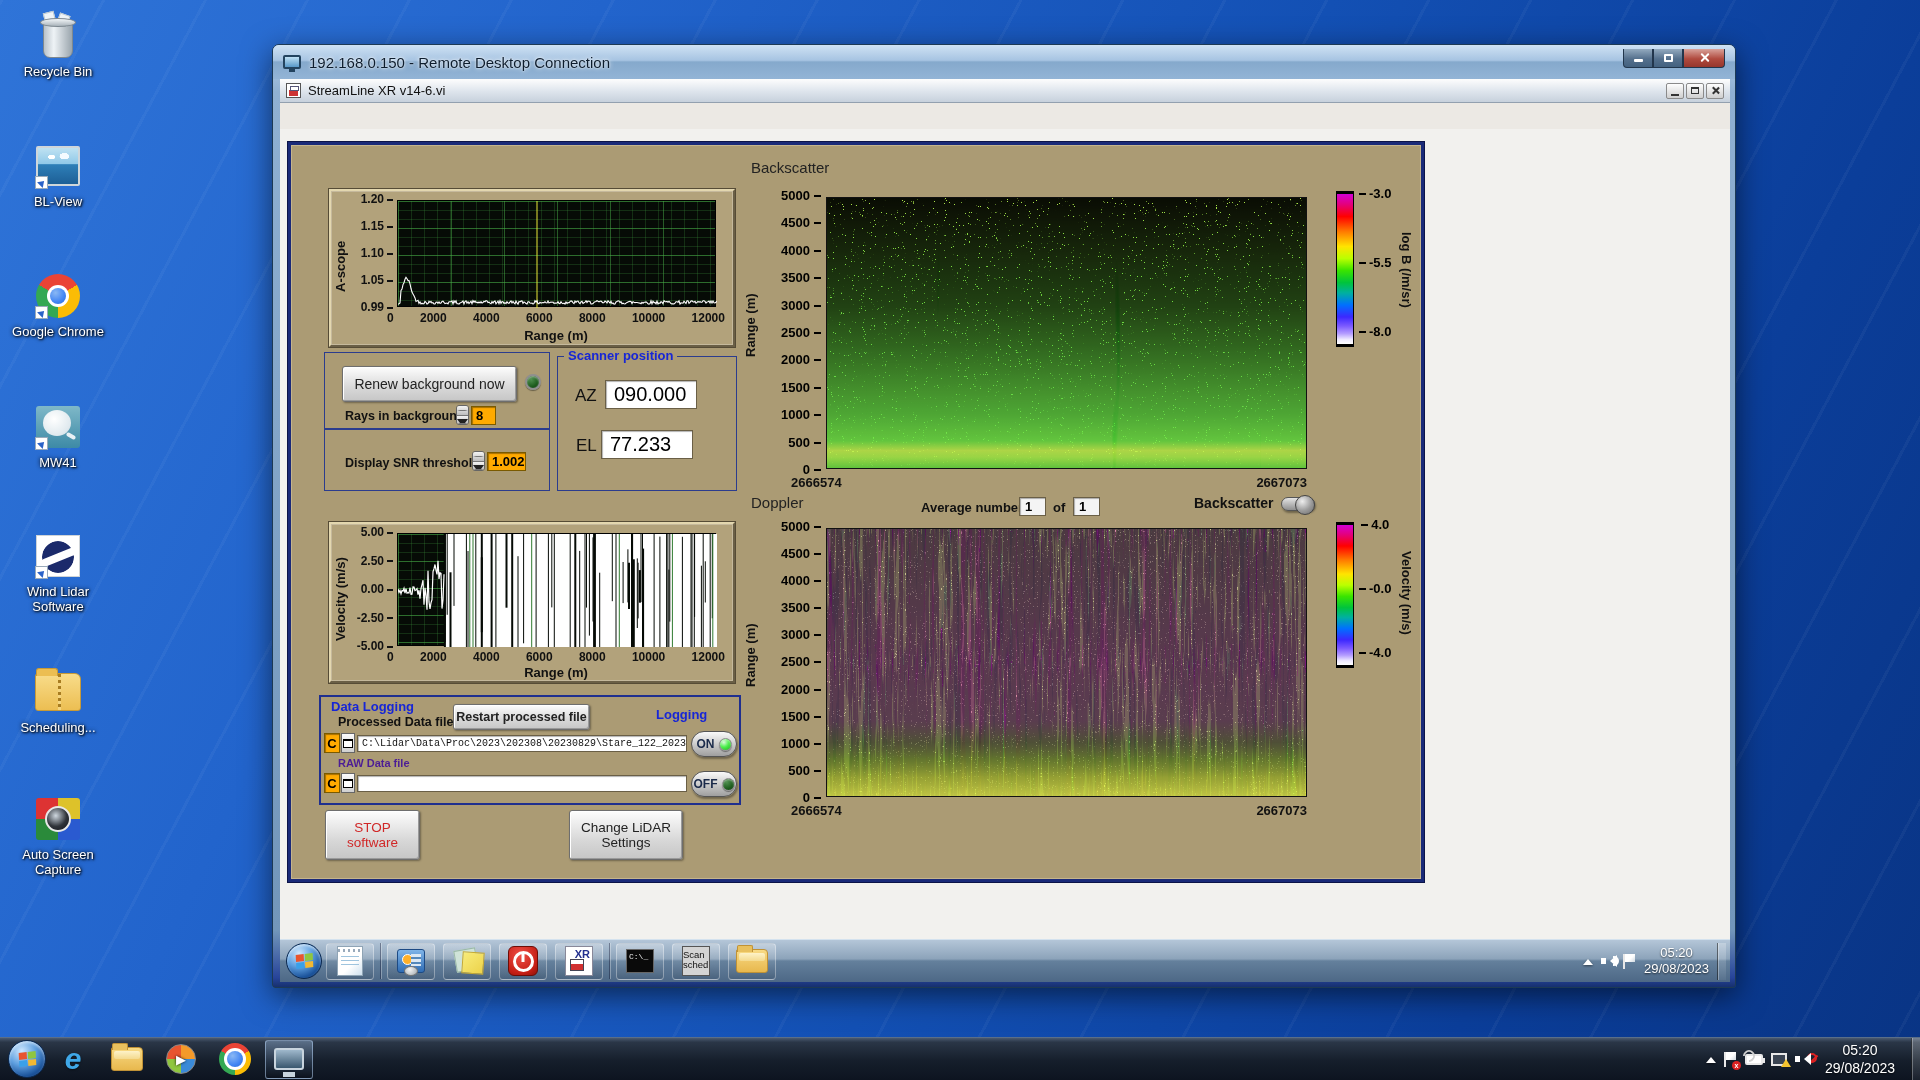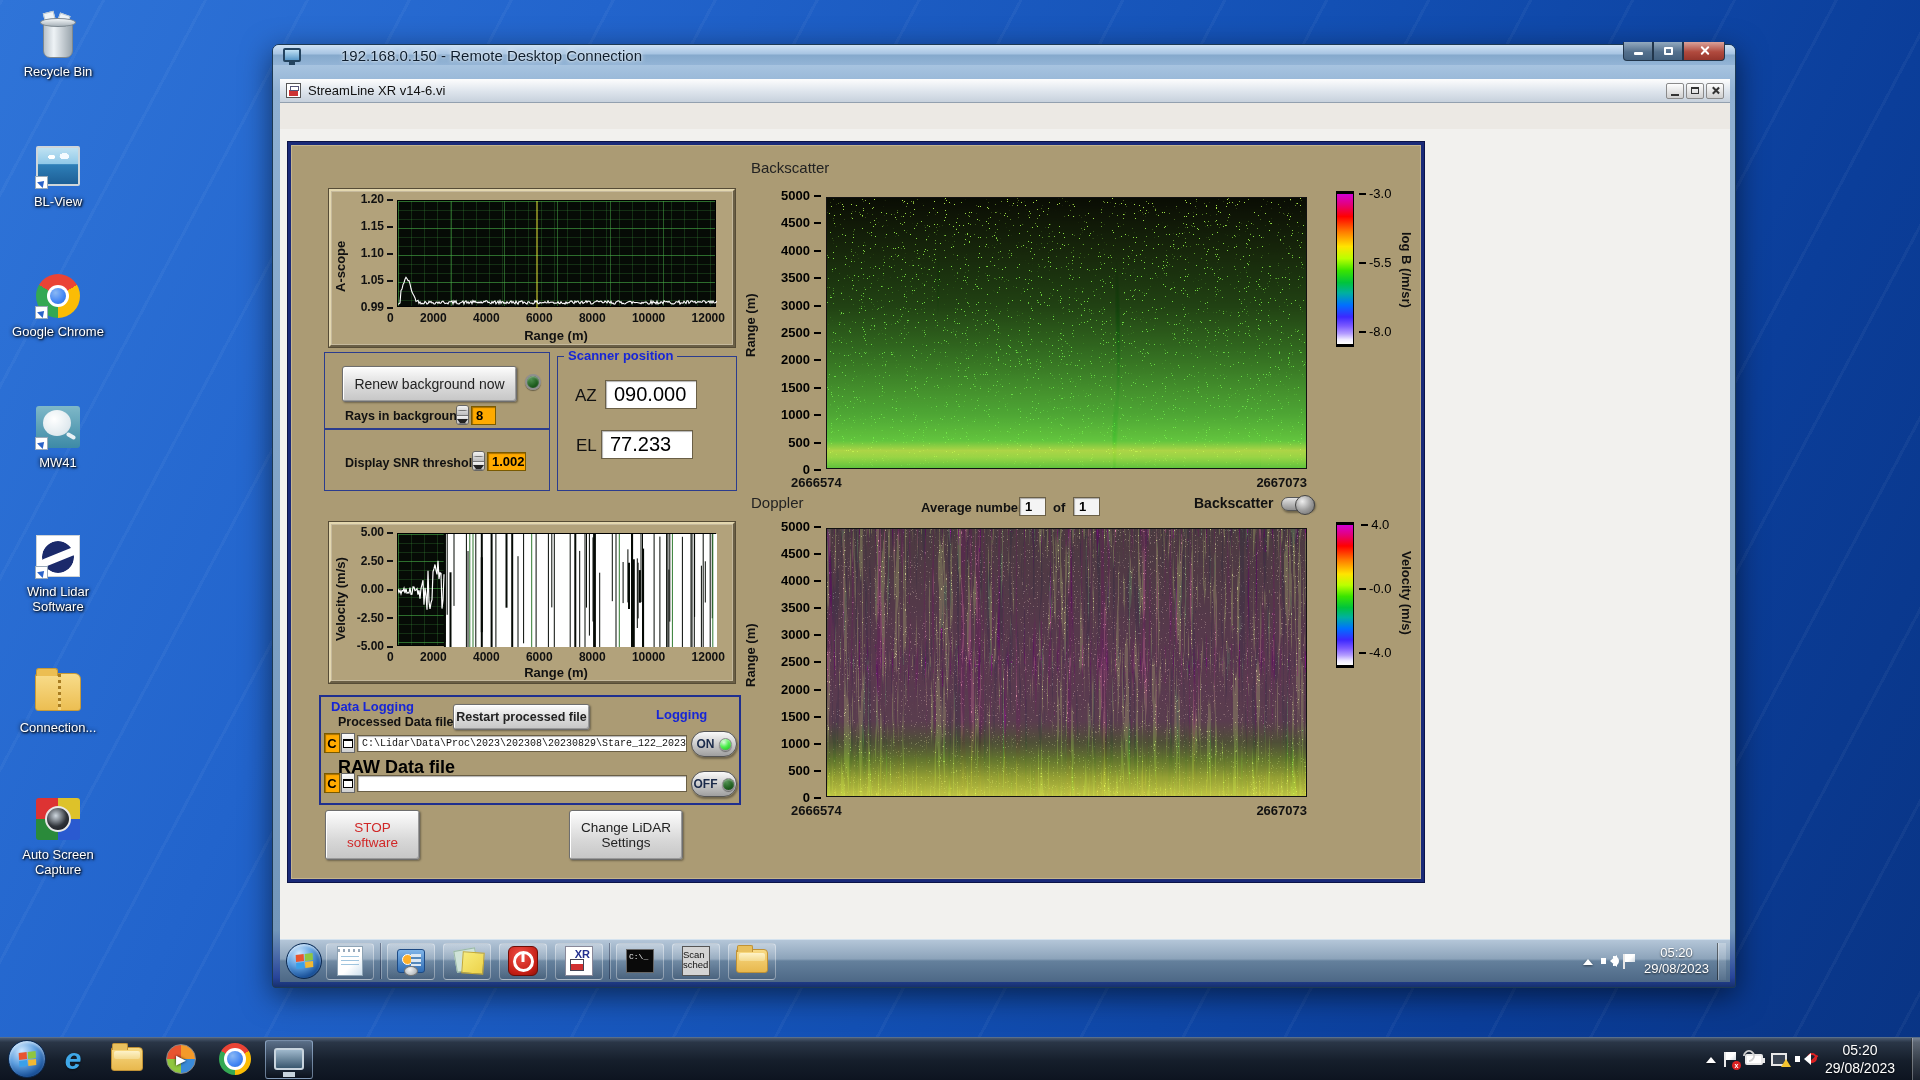--- a/index.html
+++ b/index.html
@@ -41,23 +41,23 @@
   .zipfolder:after{content:"";position:absolute;left:50%;top:0;width:3px;height:100%;background:repeating-linear-gradient(#a87c20 0 3px,#f4d580 3px 6px);}
   .asc{width:44px;height:42px;display:grid;grid-template-columns:1fr 1fr;grid-template-rows:1fr 1fr;border-radius:3px;overflow:hidden;position:relative;}
   .asc div:nth-child(1){background:#d33;}.asc div:nth-child(2){background:#ddc22a;}
   .asc div:nth-child(3){background:#2a8a3a;}.asc div:nth-child(4){background:#2a5ad0;}
   .asc:after{content:"";position:absolute;left:50%;top:50%;width:22px;height:22px;transform:translate(-50%,-50%);background:radial-gradient(circle at 40% 35%,#cfd8e0,#30343a 55%,#101216);border-radius:50%;border:2px solid #e8e8e8;}
 
   
   #rdp-window{position:absolute;left:272px;top:44px;width:1464px;height:944px;border-radius:7px 7px 3px 3px;
     background:linear-gradient(180deg,#b9d2ea 0%,#8fb0d2 5%,#7296ba 94%,#27449a 99%,#16306e 100%);
     border:1px solid #1d3a55;box-shadow:0 8px 30px rgba(0,0,0,.55);}
-  .rdp-titlebar{position:absolute;left:0;top:0;right:0;height:20px;border-radius:6px 6px 0 0;
+  .rdp-titlebar{position:absolute;left:0;top:0;right:0;height:34px;border-radius:6px 6px 0 0;
     background:linear-gradient(180deg,#cfe2f4 0%,#a7c4e2 45%,#85a9cc 50%,#93b4d6 100%);
-    display:flex;align-items:center;padding:0 10px;gap:32px;}
+    display:flex;align-items:center;padding:0 10px;}
   .rdp-title{font-size:15px;color:#0d1d2e;text-shadow:0 0 5px rgba(255,255,255,.95),0 0 2px rgba(255,255,255,.9);margin-left:8px;white-space:nowrap;}
   .rdp-btns{margin-left:auto;display:flex;margin-top:-8px;}
   .aero-btn{width:30px;height:19px;border:1px solid #22364c;border-top:none;background:linear-gradient(#93aabf,#54708d 55%,#43617f);display:flex;align-items:center;justify-content:center;}
   .aero-btn.first{border-radius:0 0 0 4px;}
   .aero-btn.close{width:42px;background:linear-gradient(#d9a29a,#b04a3e 55%,#96362c);border-radius:0 0 4px 0;}
   .g-min{width:9px;height:3px;background:#fff;margin-top:6px;border-radius:1px;}
   .g-max{width:9px;height:8px;border:2px solid #fff;border-radius:1px;}
   .g-close{position:relative;width:11px;height:11px;}
   .g-close:before,.g-close:after{content:"";position:absolute;left:5px;top:0;width:2px;height:11px;background:#fff;border-radius:1px;}
   .g-close:before{transform:rotate(45deg);}.g-close:after{transform:rotate(-45deg);}
@@ -106,21 +106,21 @@
   .rotlbl{font-weight:bold;font-size:13px;color:#111;writing-mode:vertical-rl;transform:rotate(180deg);text-align:center;}
   .rotlbl-r{font-weight:bold;font-size:13px;color:#111;writing-mode:vertical-rl;text-align:center;}
   .ticks-col{display:flex;flex-direction:column;justify-content:space-between;align-items:flex-end;}
   .ticks-row{display:flex;justify-content:space-between;}
   .ptick{font-size:12px;font-weight:bold;color:#111;display:flex;align-items:center;line-height:11px;}
   .ptick .dash{width:6px;height:2px;background:#111;margin-left:3px;}
   .xtick{font-size:12px;font-weight:bold;color:#111;}
   .axis-name{font-size:13px;font-weight:bold;color:#111;text-align:center;}
   .mtick{font-size:13px;font-weight:bold;color:#000;display:flex;align-items:center;line-height:12px;}
   .mtick .dash{width:7px;height:2px;background:#000;margin-left:4px;}
-  .cbtick{font-size:13px;font-weight:normal;color:#000;display:flex;align-items:center;line-height:12px;}
+  .cbtick{font-size:13px;font-weight:bold;color:#000;display:flex;align-items:center;line-height:12px;}
   .cbtick .dash{width:7px;height:2px;background:#000;margin-right:3px;}
 
   
   .lvbtn{background:linear-gradient(#fdfdfd,#d8d8d8 60%,#c6c6c6);border:1px solid #6e6e6e;border-radius:3px;
     box-shadow:inset 1px 1px 0 #fff, inset -1px -1px 0 #9a9a9a, 1px 1px 2px rgba(0,0,0,.35);
     display:flex;align-items:center;justify-content:center;text-align:center;cursor:pointer;color:#222;}
   .groupbox{position:absolute;border:1px solid #2b3c8e;}
   .led{border-radius:50%;border:2px solid #8f8f8f;box-shadow:inset 0 1px 2px rgba(255,255,255,.5),0 1px 1px rgba(0,0,0,.4);}
   .led.dark{background:radial-gradient(circle at 35% 30%,#4e8f4e,#1d5c1d 60%,#0f3a0f);}
   .led.lit{background:radial-gradient(circle at 35% 30%,#defade,#4ef04e 45%,#17a817);}
@@ -256,21 +256,21 @@
     <div class="art">
         <div class="wls"></div>
         <div class="shortcut"></div>
       </div>
     <div class="lbl">Wind Lidar Software</div>
   </div>
   <div class="dicon" style="top:668px">
     <div class="art">
         <div class="zipfolder"></div>
       </div>
-    <div class="lbl">Connection...</div>
+    <div class="lbl">Scheduling...</div>
   </div>
   <div class="dicon" style="top:795px">
     <div class="art">
         <div class="asc">
           <div></div>
           <div></div>
           <div></div>
           <div></div>
         </div>
       </div>
@@ -742,21 +742,21 @@
             <div class="blue-lbl abs" style="left:335px;top:10px">Logging</div>
 
             <div class="orangebox abs" style="left:3px;top:36px;width:16px;height:20px;justify-content:center;padding-left:0">C</div>
             <div class="browse abs" style="left:20px;top:36px"></div>
             <div class="pathfield abs" style="left:36px;top:38px;width:330px;height:17px">C:\Lidar\Data\Proc\2023\202308\20230829\Stare_122_20230829_05.hpl</div>
             <div class="pill abs" style="left:370px;top:34px;width:46px;height:26px">
               <span>ON</span>
                 <span class="led lit"></span>
             </div>
 
-            <div class="abs" style="left:17px;top:60px;font-size:18px;font-weight:bold;color:#000000">RAW Data file</div>
+            <div class="abs" style="left:17px;top:60px;font-size:11px;font-weight:bold;color:#4c1d95">RAW Data file</div>
             <div class="orangebox abs" style="left:3px;top:76px;width:16px;height:20px;justify-content:center;padding-left:0">C</div>
             <div class="browse abs" style="left:20px;top:76px"></div>
             <div class="pathfield abs" style="left:36px;top:78px;width:330px;height:17px"></div>
             <div class="pill abs" style="left:370px;top:74px;width:46px;height:26px">
               <span>OFF</span>
                 <span class="led dark"></span>
             </div>
           </div>
 
           <div class="lvbtn abs" style="left:34px;top:665px;width:95px;height:50px;flex-direction:column;font-size:13.5px;color:#d02828">

